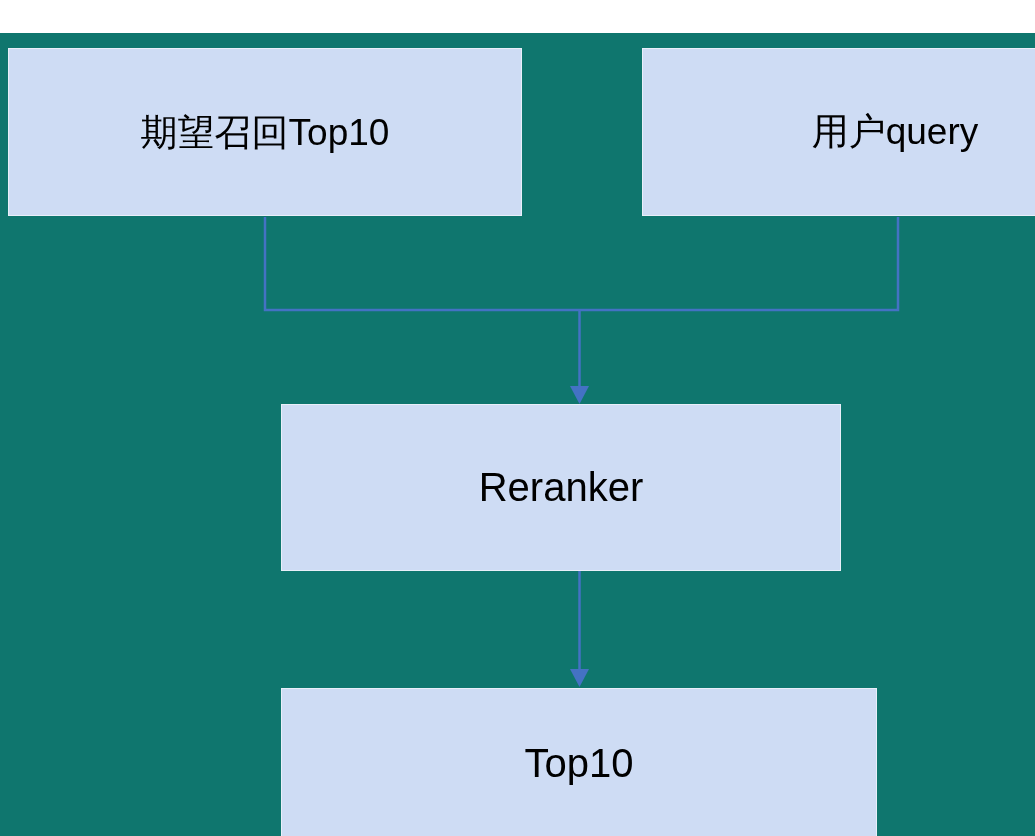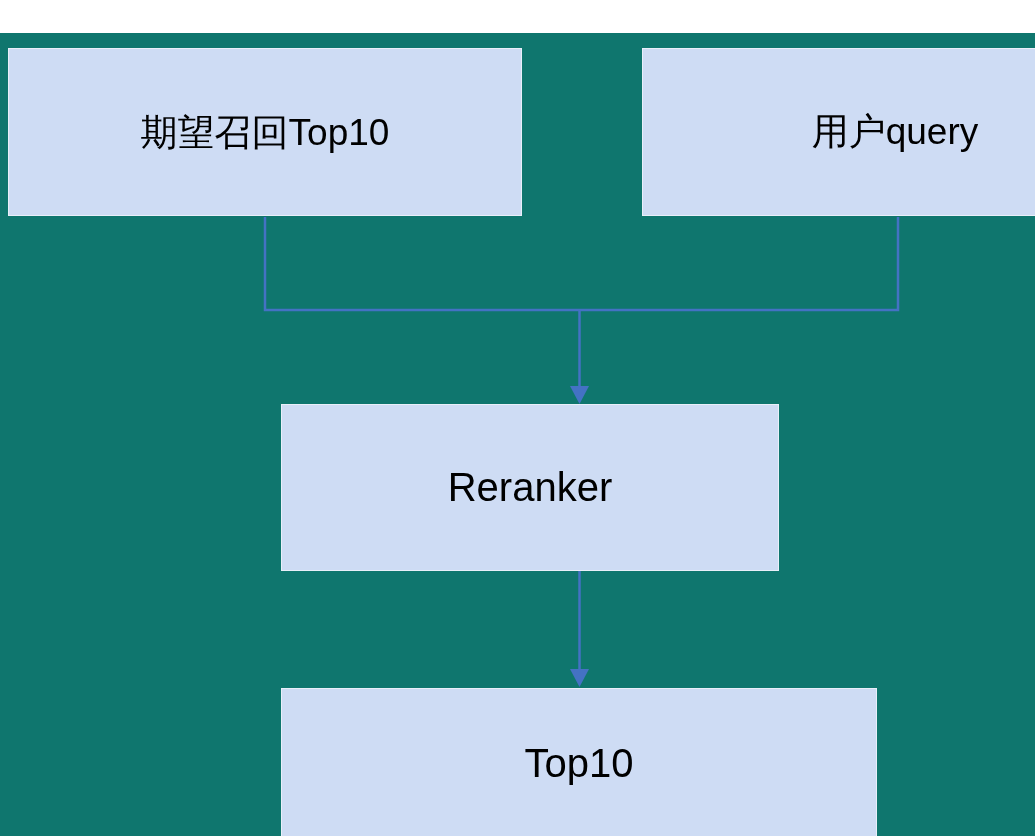--- a/index.html
+++ b/index.html
@@ -34,21 +34,21 @@
   }
   .node-recall{
     left:8px;top:15px;width:514px;height:168px;
     font-size:37px;line-height:55px;
   }
   .node-query{
     left:642px;top:15px;width:506px;height:168px;
     font-size:37px;
   }
   .node-reranker{
-    left:281px;top:371px;width:498px;height:167px;
+    left:281px;top:371px;width:560px;height:167px;
     font-size:40px;
   }
   .node-top10{
     left:281px;top:655px;width:596px;height:151px;
     font-size:40px;
   }
   svg.connectors{
     position:absolute;
     left:0;top:0;
     width:1035px;height:836px;

